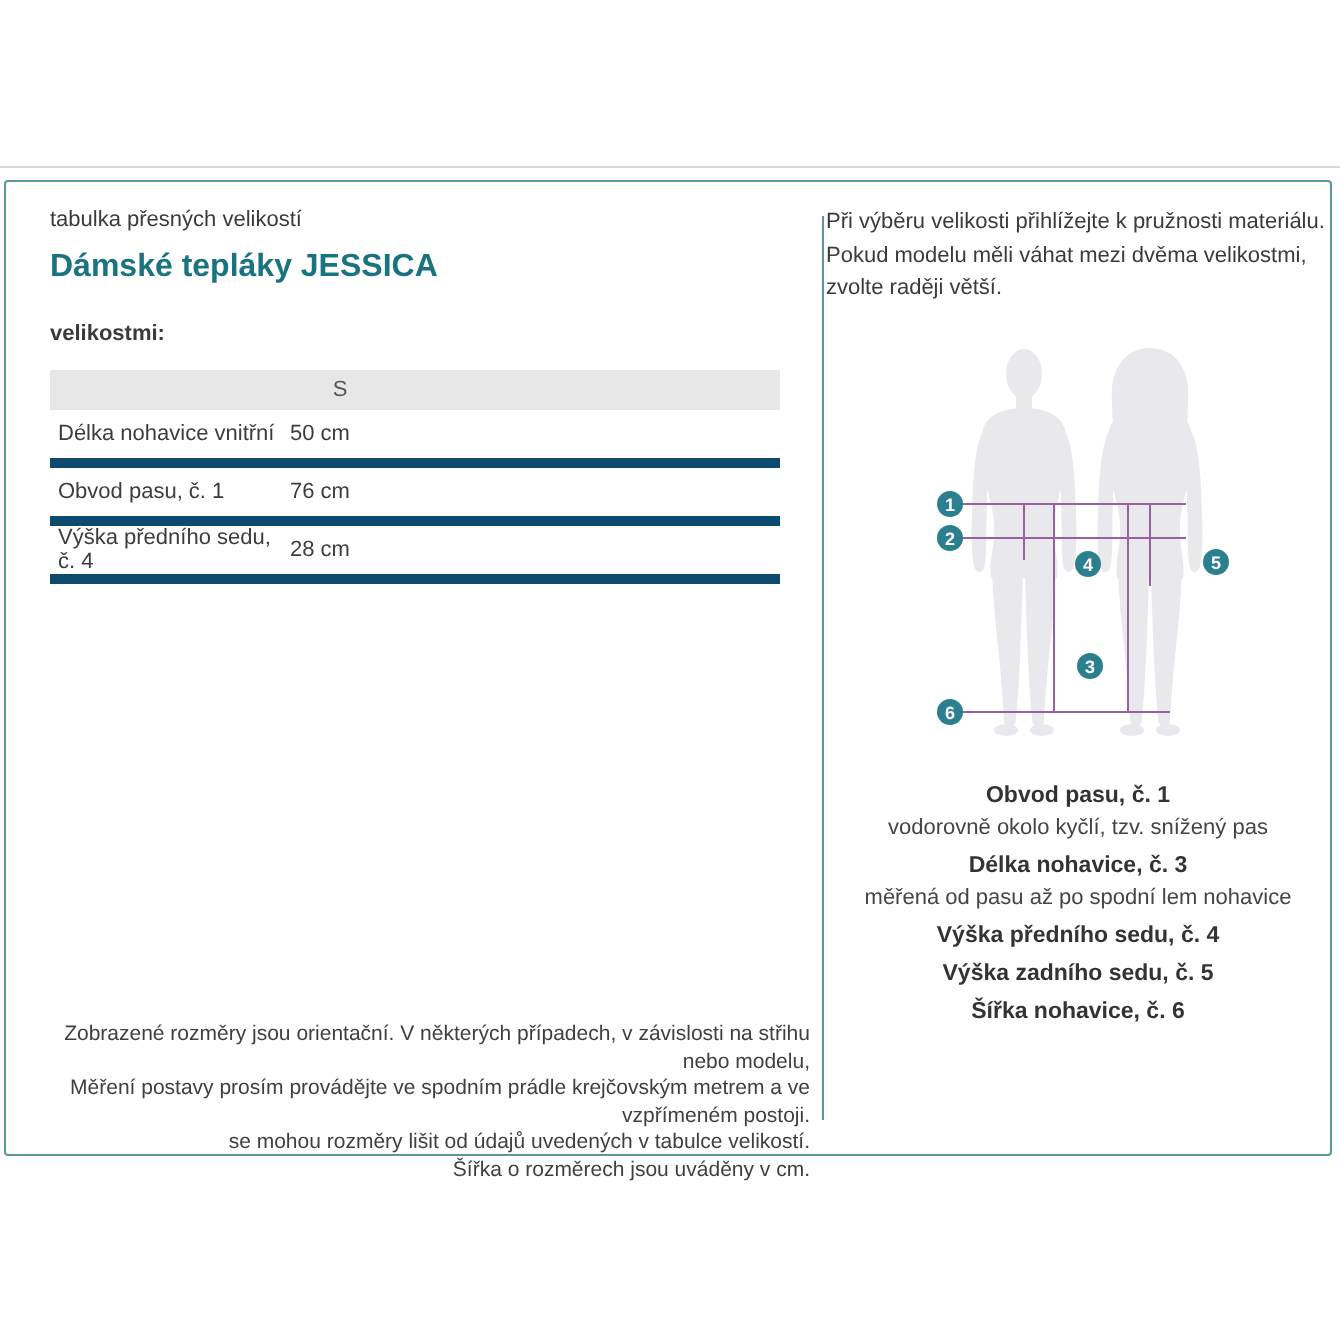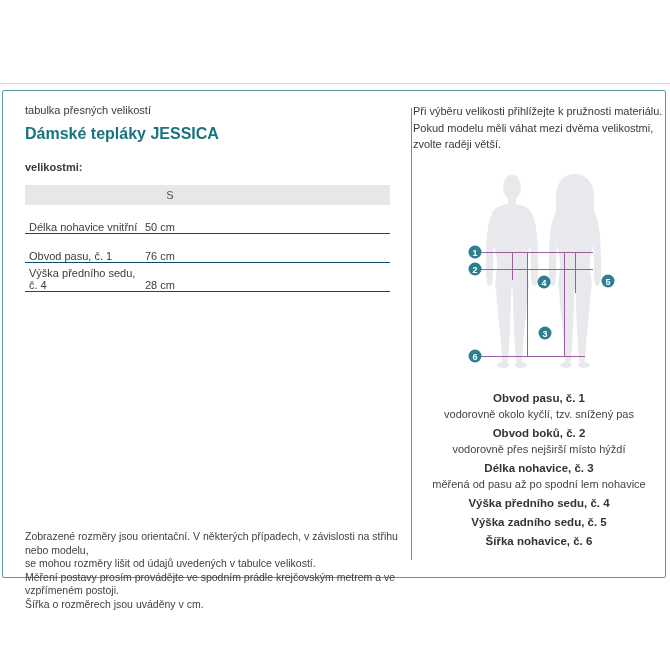--- a/index.html
+++ b/index.html
@@ -40,28 +40,28 @@
     font-size: 11px;
   }
   .size-table .thead {
     height: 20px; background: #e7e7e7; display: flex; align-items: center;
   }
   .size-table .thead .col-label { width: 115px; }
   .size-table .thead .col-size {
     width: 60px; text-align: center; color: #555555;
   }
   .size-table .trow {
-    height: 29px; display: flex; align-items: flex-end;
-    border-bottom: 1px solid #0c4a6e;
+    height: 29px; display: flex; align-items: center;
+    border-bottom: 5px solid #0c4a6e;
   }
   .size-table .trow .cell-label { width: 115px; padding-left: 4px; color: #3c3c3c; }
   .size-table .trow .cell-value { width: 60px; padding-left: 5px; color: #3c3c3c; }
   .notes {
-    position: absolute; left: 25px; top: 530px; width: 380px;
-    font-size: 10.5px; line-height: 13.5px; color: #3f3f3f;
+    position: absolute; left: 25px; top: 511px; width: 380px;
+    font-size: 10.5px; line-height: 13.5px; color: #3f3f3f; text-align: right;
   }
   
   .fit-intro {
     position: absolute; left: 413px; top: 103px; width: 252px;
     font-size: 11px; line-height: 16.5px; color: #3a3a3a;
   }
   .figure-wrap {
     position: absolute; left: 445px; top: 166px; width: 200px; height: 216px;
   }
   .meas-list {
@@ -106,22 +106,22 @@
     <div class="cell-value">76 cm</div>
   </div>
   <div class="trow">
     <div class="cell-label">Výška předního sedu, č. 4</div>
     <div class="cell-value">28 cm</div>
   </div>
 </div>
 
 <div class="notes">
   <div>Zobrazené rozměry jsou orientační. V některých případech, v závislosti na střihu nebo modelu,</div>
+  <div>Měření postavy prosím provádějte ve spodním prádle krejčovským metrem a ve vzpřímeném postoji.</div>
   <div>se mohou rozměry lišit od údajů uvedených v tabulce velikostí.</div>
-  <div>Měření postavy prosím provádějte ve spodním prádle krejčovským metrem a ve vzpřímeném postoji.</div>
   <div>Šířka o rozměrech jsou uváděny v cm.</div>
 </div>
 
 <div class="fit-intro">
   <div>Při výběru velikosti přihlížejte k pružnosti materiálu.</div>
   <div>Pokud modelu měli váhat mezi dvěma velikostmi,</div>
   <div>zvolte raději větší.</div>
 </div>
 
 <div class="figure-wrap">
@@ -176,24 +176,20 @@
     </g>
   </svg>
 </div>
 
 <div class="meas-list">
   <div class="meas-item">
     <div class="meas-title">Obvod pasu, č. 1</div>
     <div class="meas-desc">vodorovně okolo kyčlí, tzv. snížený pas</div>
   </div>
   <div class="meas-item">
-    <div class="meas-title">Obvod boků, č. 2</div>
-    <div class="meas-desc">vodorovně přes nejširší místo hýždí</div>
-  </div>
-  <div class="meas-item">
     <div class="meas-title">Délka nohavice, č. 3</div>
     <div class="meas-desc">měřená od pasu až po spodní lem nohavice</div>
   </div>
   <div class="meas-item">
     <div class="meas-title">Výška předního sedu, č. 4</div>
     <div class="meas-desc"></div>
   </div>
   <div class="meas-item">
     <div class="meas-title">Výška zadního sedu, č. 5</div>
     <div class="meas-desc"></div>

